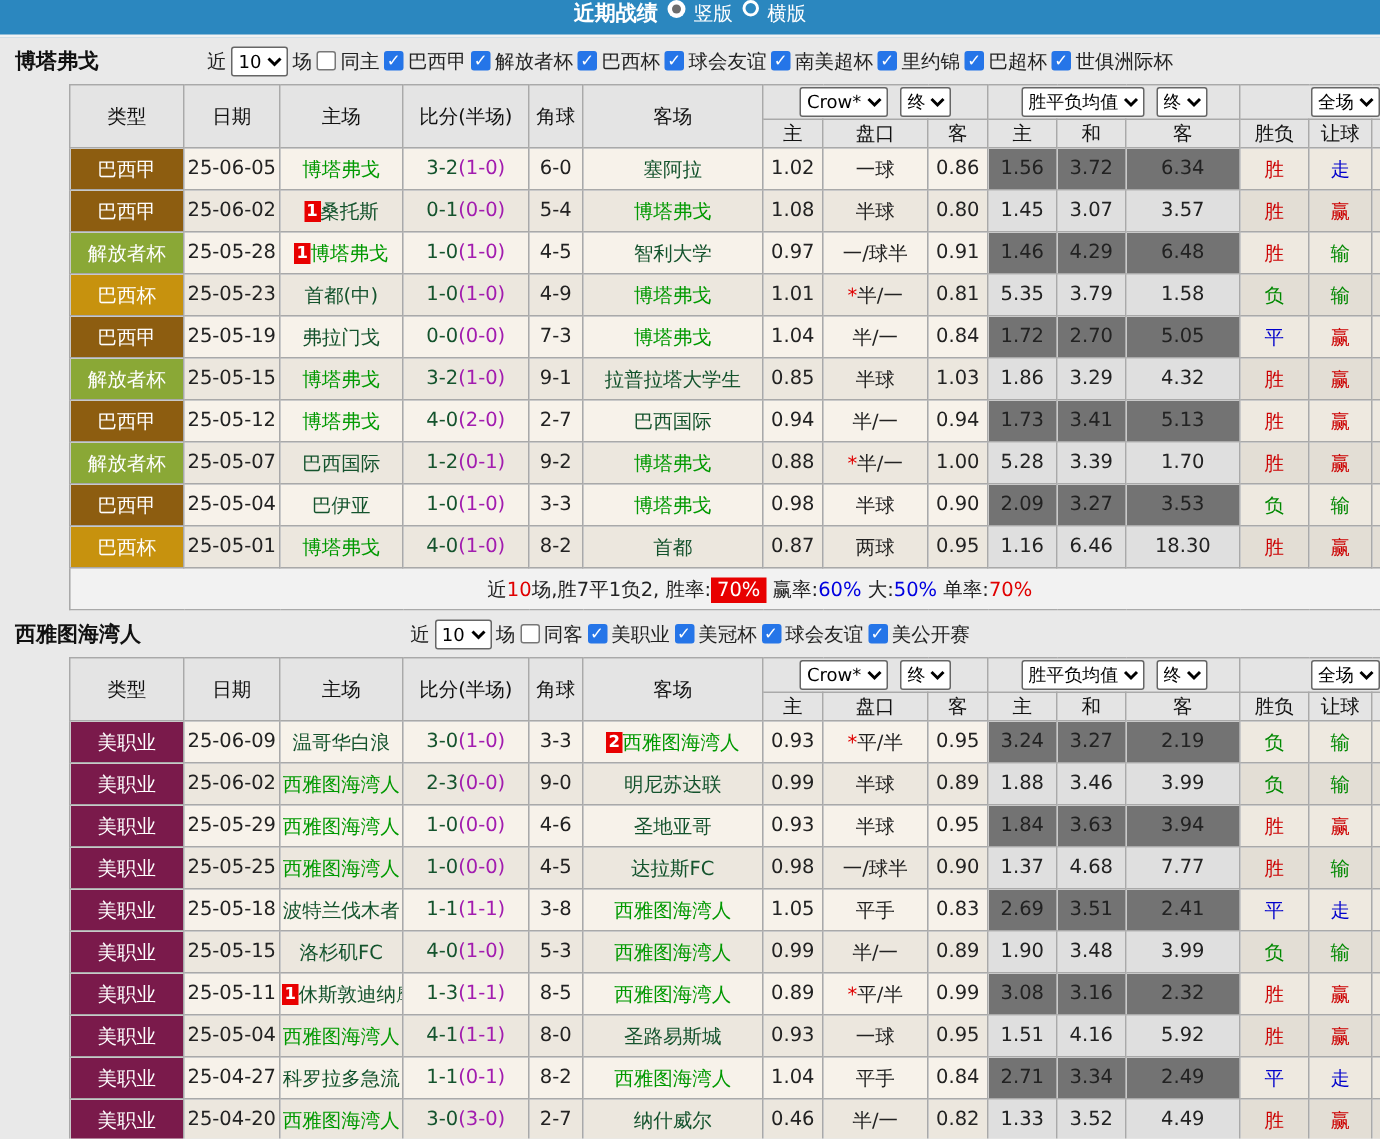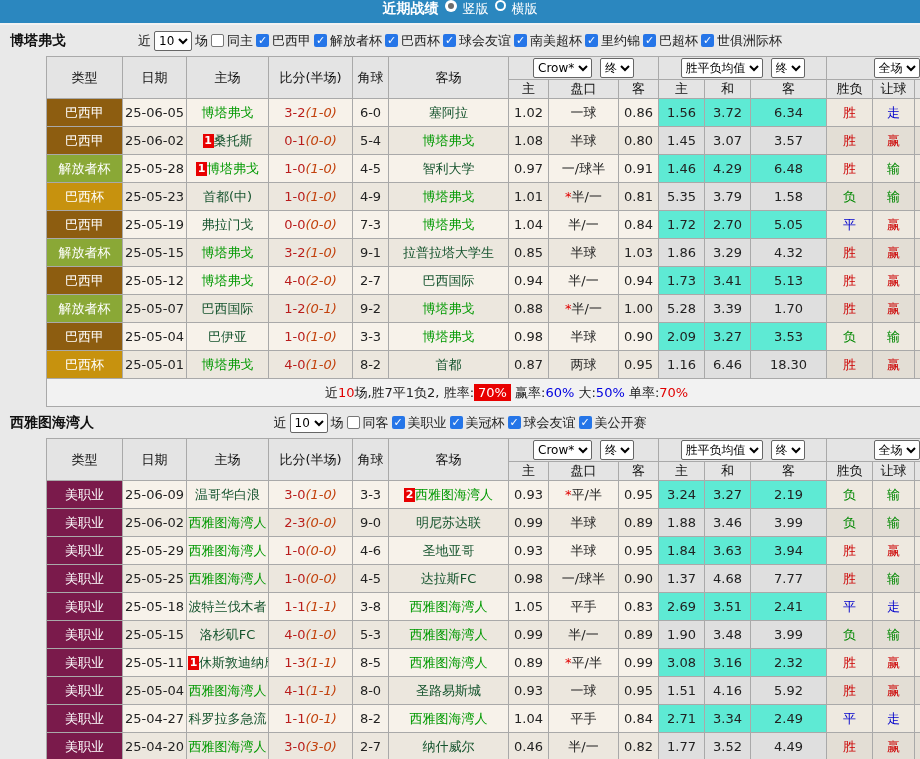--- a/index.html
+++ b/index.html
@@ -55,28 +55,28 @@
     overflow:hidden; white-space:nowrap;
   }
   thead th { background:#e4e4e4; font-weight:normal; color:#111; }
   thead tr.hr1 th { height:23px; }
   thead tr.hr2 th { height:18px; font-size:13px; }
   tbody tr { height:28px; }
   tr.summary-row { height:28px; }
   td.type-cell { color:#fff; font-size:13px; }
   tr.odd  .c-main { background:#f7f2ea; }
   tr.even .c-main { background:#ece7de; }
-  tr.odd  .c-euro { background:#5eead4; }
+  tr.odd  .c-euro { background:#737373; }
   tr.even .c-euro { background:#dfdfdf; }
   tr.odd  .c-res  { background:#eee9e0; }
   tr.even .c-res  { background:#e3ded5; }
   .t-green { color:#009900; }
   .t-black { color:#14532d; }
-  .ft-score { color:#b91c1c; }
-  .ht-score { color:#c2410c;font-style:italic; }
+  .ft-score { color:#14532d; }
+  .ht-score { color:#a21caf; }
   .star { color:#e00000; }
   .badge {
     display:inline-block; background:#e80000; color:#fff; font-size:11px;
     min-width:11px; height:14px; line-height:14px; padding:0 1px;
     vertical-align:1px; font-weight:bold;
   }
   .res-red { color:#cc0000; } .res-green { color:#008800; } .res-blue { color:#0000cc; }
   td.summary-cell { background:#f2f2f2; border:1px solid #a9a9a9; font-size:13px; }
   .sum-black { color:#222; } .sum-red { color:#e00000; } .sum-blue { color:#0000e0; }
   .sum-badge { background:#e80000; color:#fff; padding:1px 4px; }
@@ -586,21 +586,21 @@
         <tr class="even">
           <td class="type-cell" style="background:#7a1a4b">美职业</td>
           <td class="c-main">25-04-20</td>
           <td class="c-main"><span class="t-green">西雅图海湾人</span></td>
           <td class="c-main"><span class="ft-score">3-0</span><span class="ht-score">(3-0)</span></td>
           <td class="c-main">2-7</td>
           <td class="c-main"><span class="t-black">纳什威尔</span></td>
           <td class="c-main">0.46</td>
           <td class="c-main">半/一</td>
           <td class="c-main">0.82</td>
-          <td class="c-euro">1.77</td>
+          <td class="c-euro">1.33</td>
           <td class="c-euro">3.52</td>
           <td class="c-euro">4.49</td>
           <td class="c-res res-red">胜</td>
           <td class="c-res res-red">赢</td>
           <td class="c-res res-red">大</td>
         </tr>
       </tbody>
   </table>
 </div>
 

